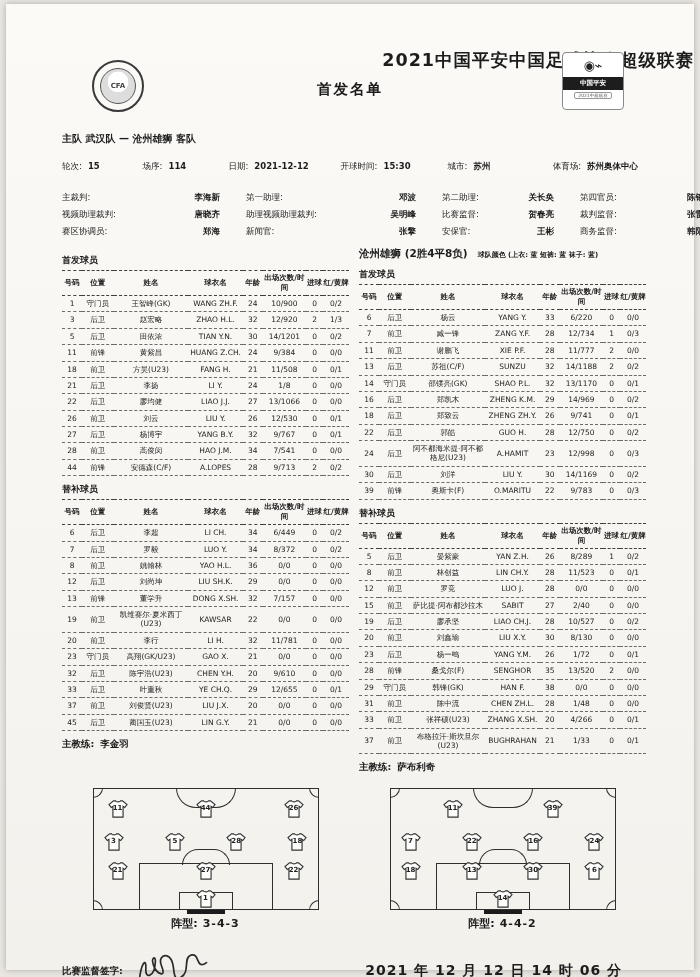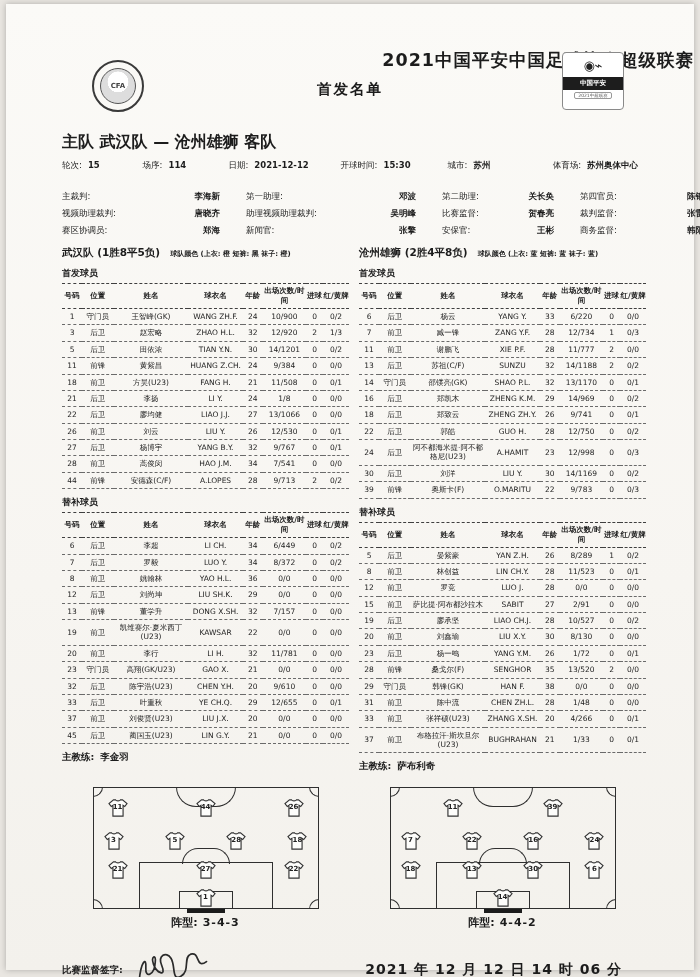--- a/index.html
+++ b/index.html
@@ -22,23 +22,23 @@
        display:flex;align-items:center;justify-content:center;}
   .cfa-inner{width:34px;height:34px;border:1.2px solid #555;border-radius:50%;display:flex;align-items:center;justify-content:center;
        font-size:7px;font-weight:bold;color:#444;background:radial-gradient(circle at 50% 38%,#fff 0 38%,#ddd 39% 100%);}
   .badge{position:absolute;right:70px;top:4px;width:60px;height:56px;border:1px solid #8a8a8a;border-radius:4px;background:#fff;
        display:flex;flex-direction:column;align-items:center;overflow:hidden;}
   .badge-art{height:24px;display:flex;align-items:center;justify-content:center;font-size:13px;color:#222;}
   .badge-strip{width:100%;background:#1d1d1d;color:#fff;font-size:6.5px;font-weight:bold;text-align:center;padding:2px 0;}
   .badge-foot{font-size:4.5px;color:#555;margin-top:2px;border:1px solid #999;border-radius:2px;padding:0 3px;}
   
   .meta{margin:6px 56px 0 56px;font-size:8.5px;}
-  .teamsline{font-weight:bold;font-size:16px;}
+  .teamsline{font-weight:bold;font-size:10px;}
   .infoline{display:flex;margin-top:7px;}
-  .infoline .pair{white-space:nowrap;}
+  .infoline .pair{white-space:nowrap;margin-top:8px;}
   .infoline .pair:nth-child(1){width:92px;}
   .infoline .pair:nth-child(2){width:98px;}
   .infoline .pair:nth-child(3){width:128px;}
   .infoline .pair:nth-child(4){width:122px;}
   .infoline .pair:nth-child(5){width:120px;}
   .pair .lab{color:#222;}
   .pair .val{margin-left:6px;font-weight:bold;}
   .offgrid{display:grid;grid-template-columns:176px 188px 130px 142px;column-gap:8px;row-gap:5px;margin-top:19px;}
   .off-pair{display:flex;justify-content:space-between;padding-right:18px;white-space:nowrap;}
   .olab{color:#222;}
@@ -162,24 +162,20 @@
         </div>
         <div class="off-pair">
           <span class="olab">商务监督:</span>
           <span class="oval">韩阳</span>
         </div>
       </div>
   </div>
 
   <div class="cols">
     <div class="col">
-      <div class="teamstrip">
-        <span class="tname"><span>武汉队</span> <span>(1胜8平5负)</span></span>
-        <span class="tcolors">球队颜色 (上衣: 橙 短裤: 黑 袜子: 橙)</span>
-      </div>
       <div class="secl">首发球员</div>
       <table class="ptable">
           <colgroup>
             <col style="width: 7%;">
             <col style="width: 11%;">
             <col style="width: 26%;">
             <col style="width: 19%;">
             <col style="width: 7%;">
             <col style="width: 15%;">
             <col style="width: 6%;">
@@ -655,21 +651,21 @@
               <td>0/0</td>
               <td>0</td>
               <td>0/0</td>
             </tr>
             <tr>
               <td>15</td>
               <td>前卫</td>
               <td>萨比提·阿布都沙拉木</td>
               <td>SABIT</td>
               <td>27</td>
-              <td>2/91</td>
+              <td>2/40</td>
               <td>0</td>
               <td>0/0</td>
             </tr>
             <tr>
               <td>19</td>
               <td>后卫</td>
               <td>廖承坚</td>
               <td>LIAO CH.J.</td>
               <td>28</td>
               <td>10/527</td>

